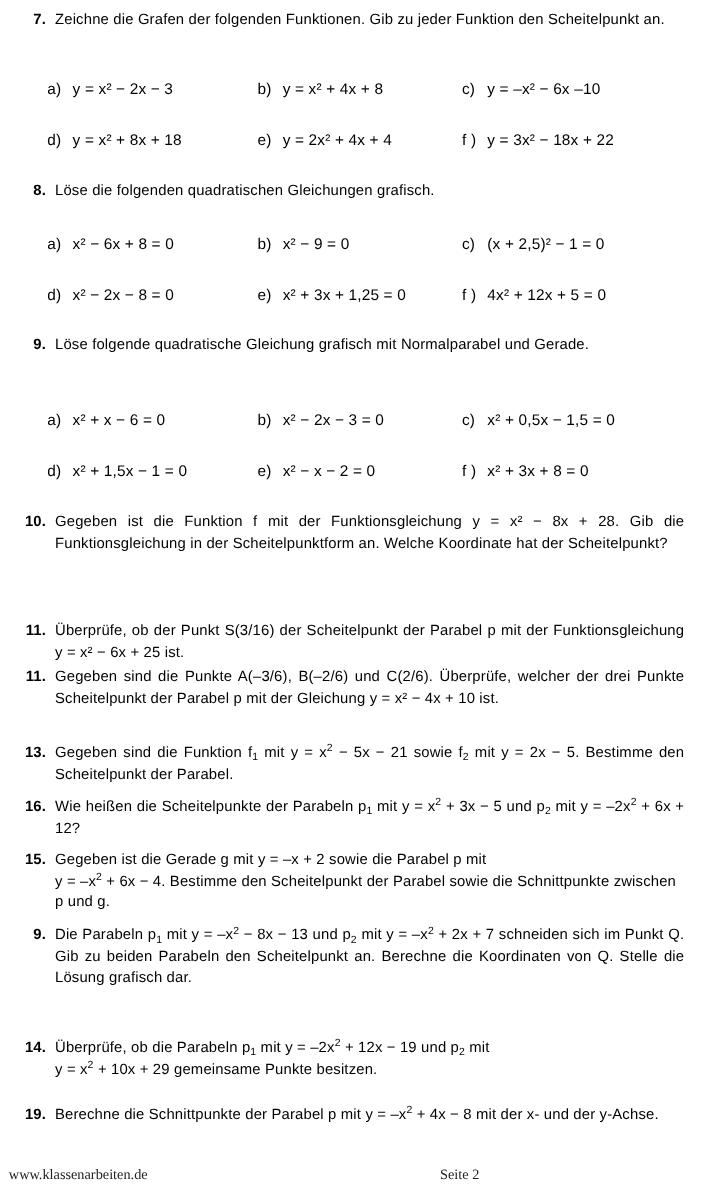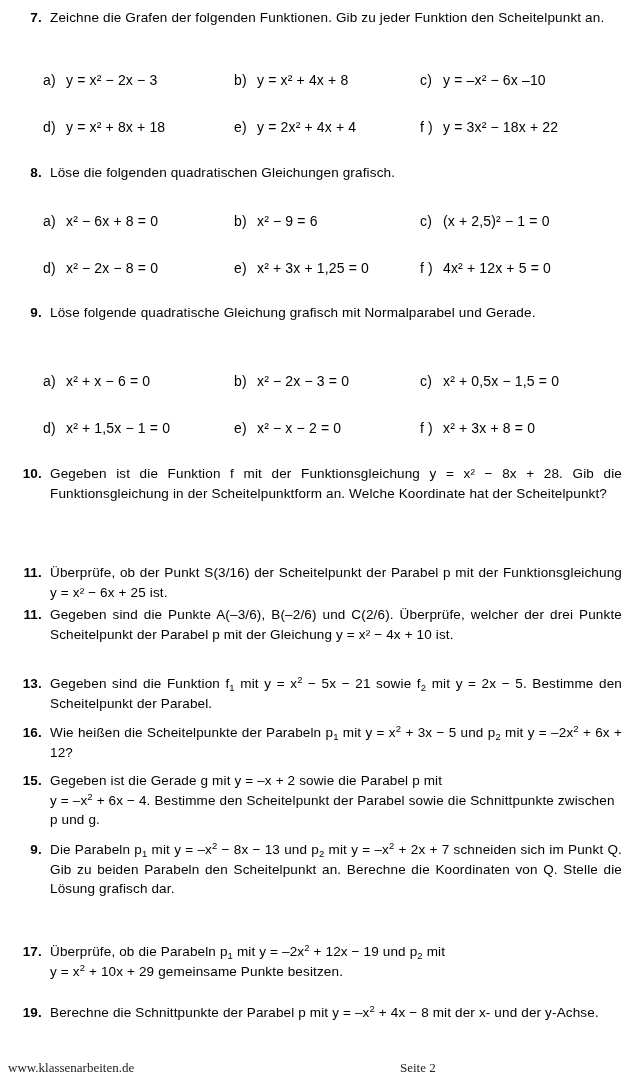--- a/index.html
+++ b/index.html
@@ -134,21 +134,21 @@
     <span class="subitem col-b"><span class="lbl">e)</span><span class="eq">y = 2x² + 4x + 4</span></span>
     <span class="subitem col-c"><span class="lbl">f )</span><span class="eq">y = 3x² − 18x + 22</span></span>
   </div>
 
   <div class="ex" style="top:163px;">
     <div class="ex-num">8.</div>
     <div class="ex-body nojust">Löse die folgenden quadratischen Gleichungen grafisch.</div>
   </div>
   <div class="subrow" style="top:211px;">
     <span class="subitem col-a"><span class="lbl">a)</span><span class="eq">x² − 6x + 8 = 0</span></span>
-    <span class="subitem col-b"><span class="lbl">b)</span><span class="eq">x² − 9 = 6</span></span>
+    <span class="subitem col-b"><span class="lbl">b)</span><span class="eq">x² − 9 = 0</span></span>
     <span class="subitem col-c"><span class="lbl">c)</span><span class="eq">(x + 2,5)² − 1 = 0</span></span>
   </div>
   <div class="subrow" style="top:258px;">
     <span class="subitem col-a"><span class="lbl">d)</span><span class="eq">x² − 2x − 8 = 0</span></span>
     <span class="subitem col-b"><span class="lbl">e)</span><span class="eq">x² + 3x + 1,25 = 0</span></span>
     <span class="subitem col-c"><span class="lbl">f )</span><span class="eq">4x² + 12x + 5 = 0</span></span>
   </div>
 
   <div class="ex" style="top:303px;">
     <div class="ex-num">9.</div>
@@ -194,21 +194,21 @@
     <div class="ex-num">15.</div>
     <div class="ex-body nojust">Gegeben ist die Gerade g mit y = –x + 2 sowie die Parabel p mit<br>y = –x<sup class="exp">2</sup> + 6x − 4. Bestimme den Scheitelpunkt der Parabel sowie die Schnittpunkte zwischen p und g.</div>
   </div>
 
   <div class="ex" style="top:840px;">
     <div class="ex-num">9.</div>
     <div class="ex-body">Die Parabeln p<sub class="idx">1</sub> mit y = –x<sup class="exp">2</sup> − 8x − 13 und p<sub class="idx">2</sub> mit y = –x<sup class="exp">2</sup> + 2x + 7 schneiden sich im Punkt Q. Gib zu beiden Parabeln den Scheitelpunkt an. Berechne die Koordinaten von Q. Stelle die Lösung grafisch dar.</div>
   </div>
 
   <div class="ex" style="top:942px;">
-    <div class="ex-num">17.</div>
+    <div class="ex-num">14.</div>
     <div class="ex-body nojust">Überprüfe, ob die Parabeln p<sub class="idx">1</sub> mit y = –2x<sup class="exp">2</sup> + 12x − 19 und p<sub class="idx">2</sub> mit<br>y = x<sup class="exp">2</sup> + 10x + 29 gemeinsame Punkte besitzen.</div>
   </div>
 
   <div class="ex" style="top:1003px;">
     <div class="ex-num">19.</div>
     <div class="ex-body">Berechne die Schnittpunkte der Parabel p mit y = –x<sup class="exp">2</sup> + 4x − 8 mit der x- und der y-Achse.</div>
   </div>
 
   <div class="footer">
     <span class="f-left">www.klassenarbeiten.de</span>

